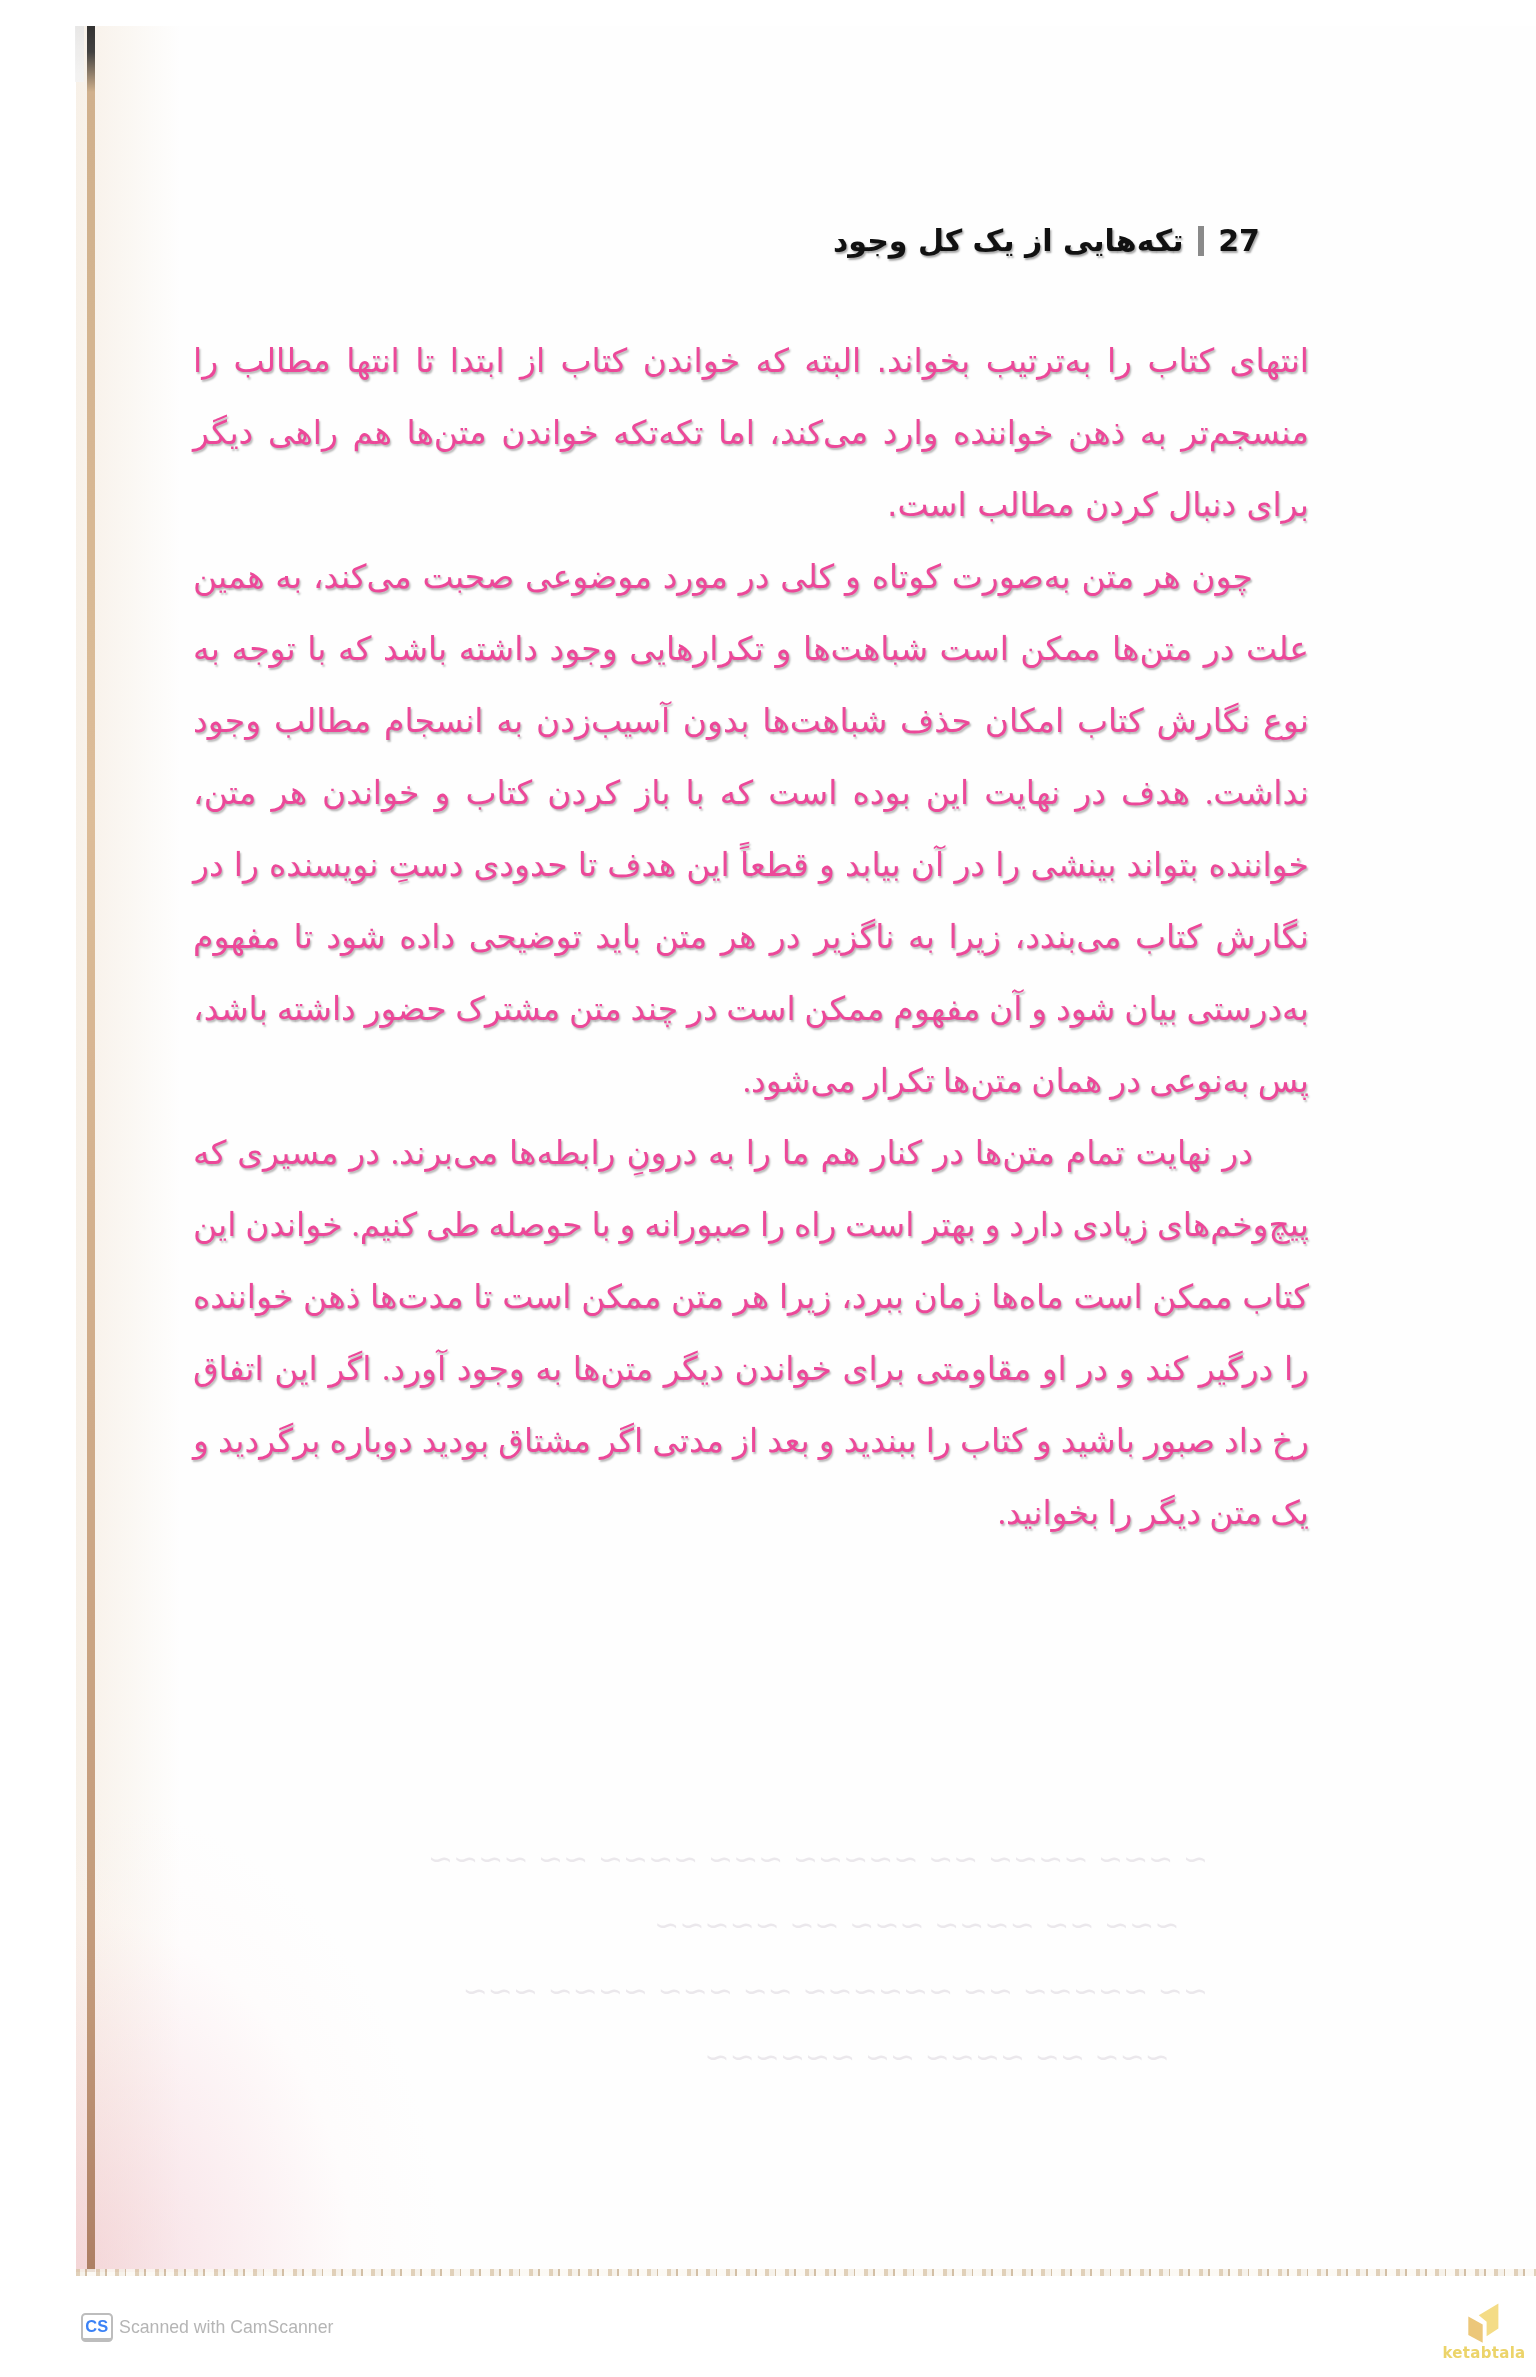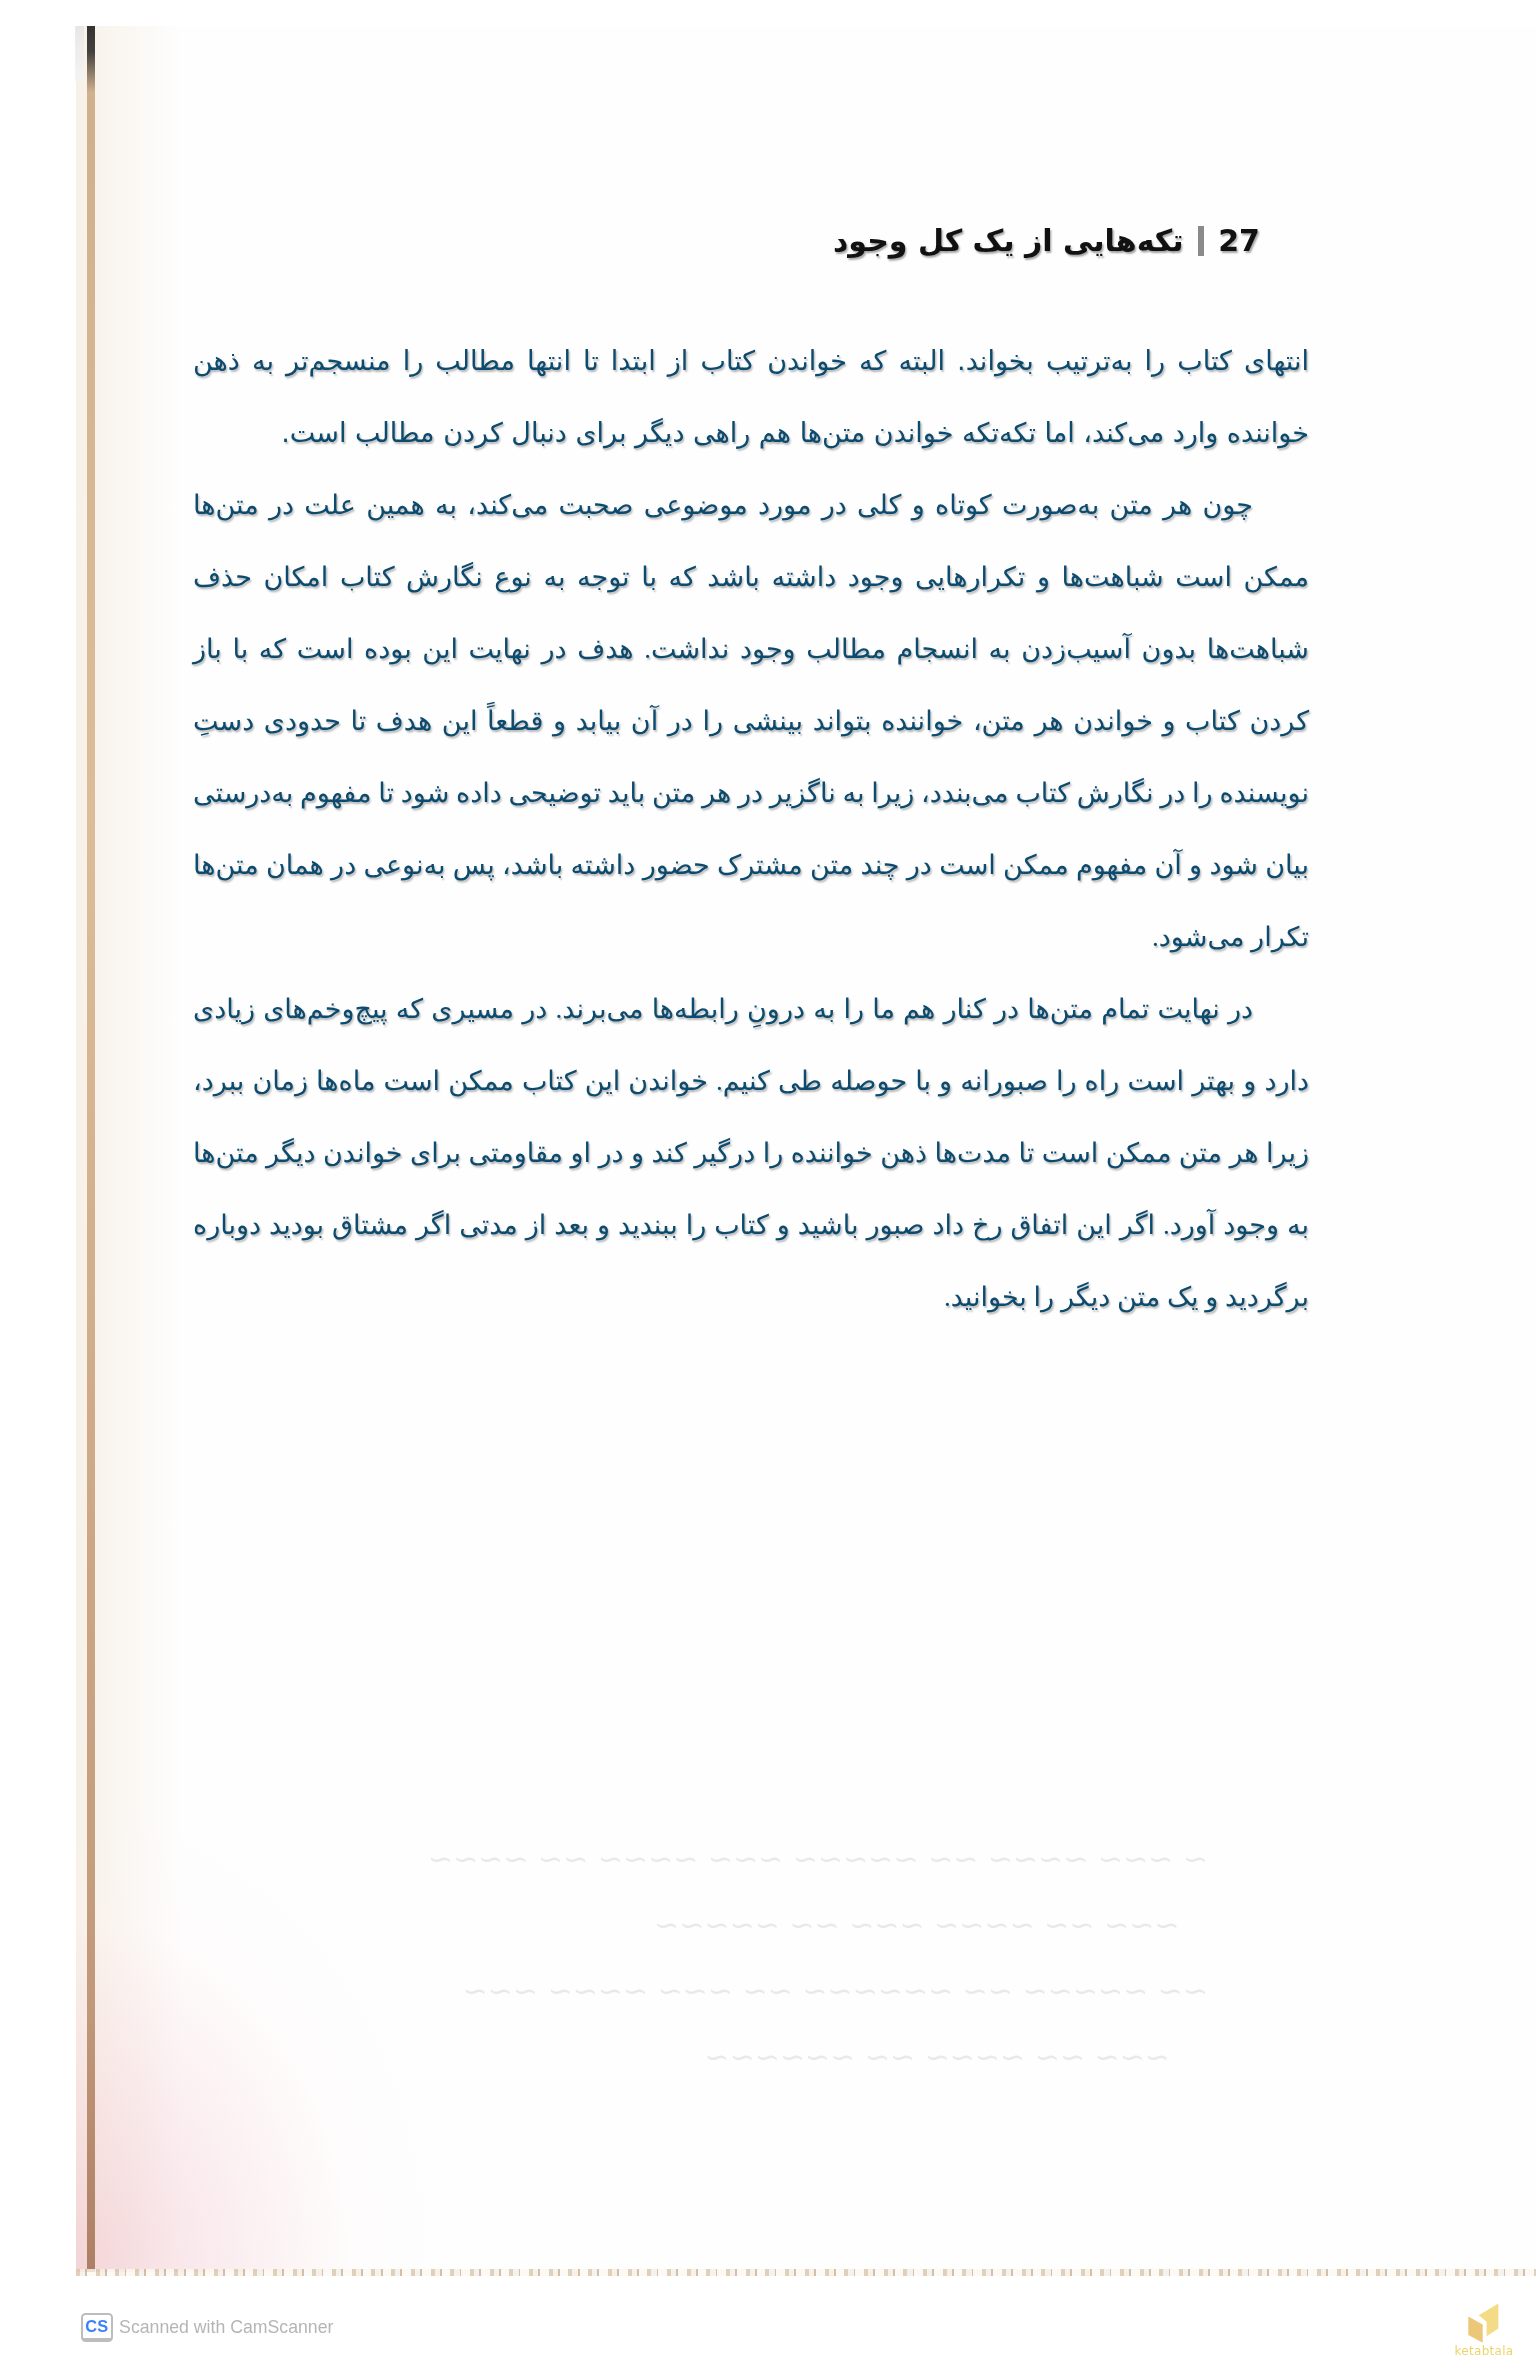--- a/index.html
+++ b/index.html
@@ -74,23 +74,23 @@
 
     .body-text {
       position: absolute;
       right: 227px;
       top: 325px;
       width: 1116px;
       direction: rtl;
       text-align: justify;
       text-align-last: right;
       font-family: "DejaVu Sans", sans-serif;
-      font-size: 27px;
+      font-size: 33px;
       line-height: 72px;
-      color: #0c4a6e;
+      color: #ec4899;
       text-shadow: 1.3px 2px 2px rgba(0,0,0,0.28);
     }
     .body-text p { margin: 0; }
     .body-text p.indent { text-indent: 56px; font-family: Liberation Serif, serif; }
 
     .bleed-through {
       position: absolute;
       right: 328px;
       top: 1826px;
       width: 952px;
@@ -135,22 +135,22 @@
       top: 2302px;
       width: 72px;
       height: 72px;
       display: flex;
       flex-direction: column;
       align-items: center;
     }
     .brand-logo svg { display: block; }
     .brand-name {
       font-family: "DejaVu Sans", sans-serif;
-      font-size: 12px;
-      font-weight: normal;
+      font-size: 15px;
+      font-weight: bold;
       color: #ecd46a;
       letter-spacing: 0.3px;
       margin-top: 1.3px;
     }
   </style>
 </head>
 <body>
 
 <div class="scan-page"></div>
 <div class="spine-edge"></div>

